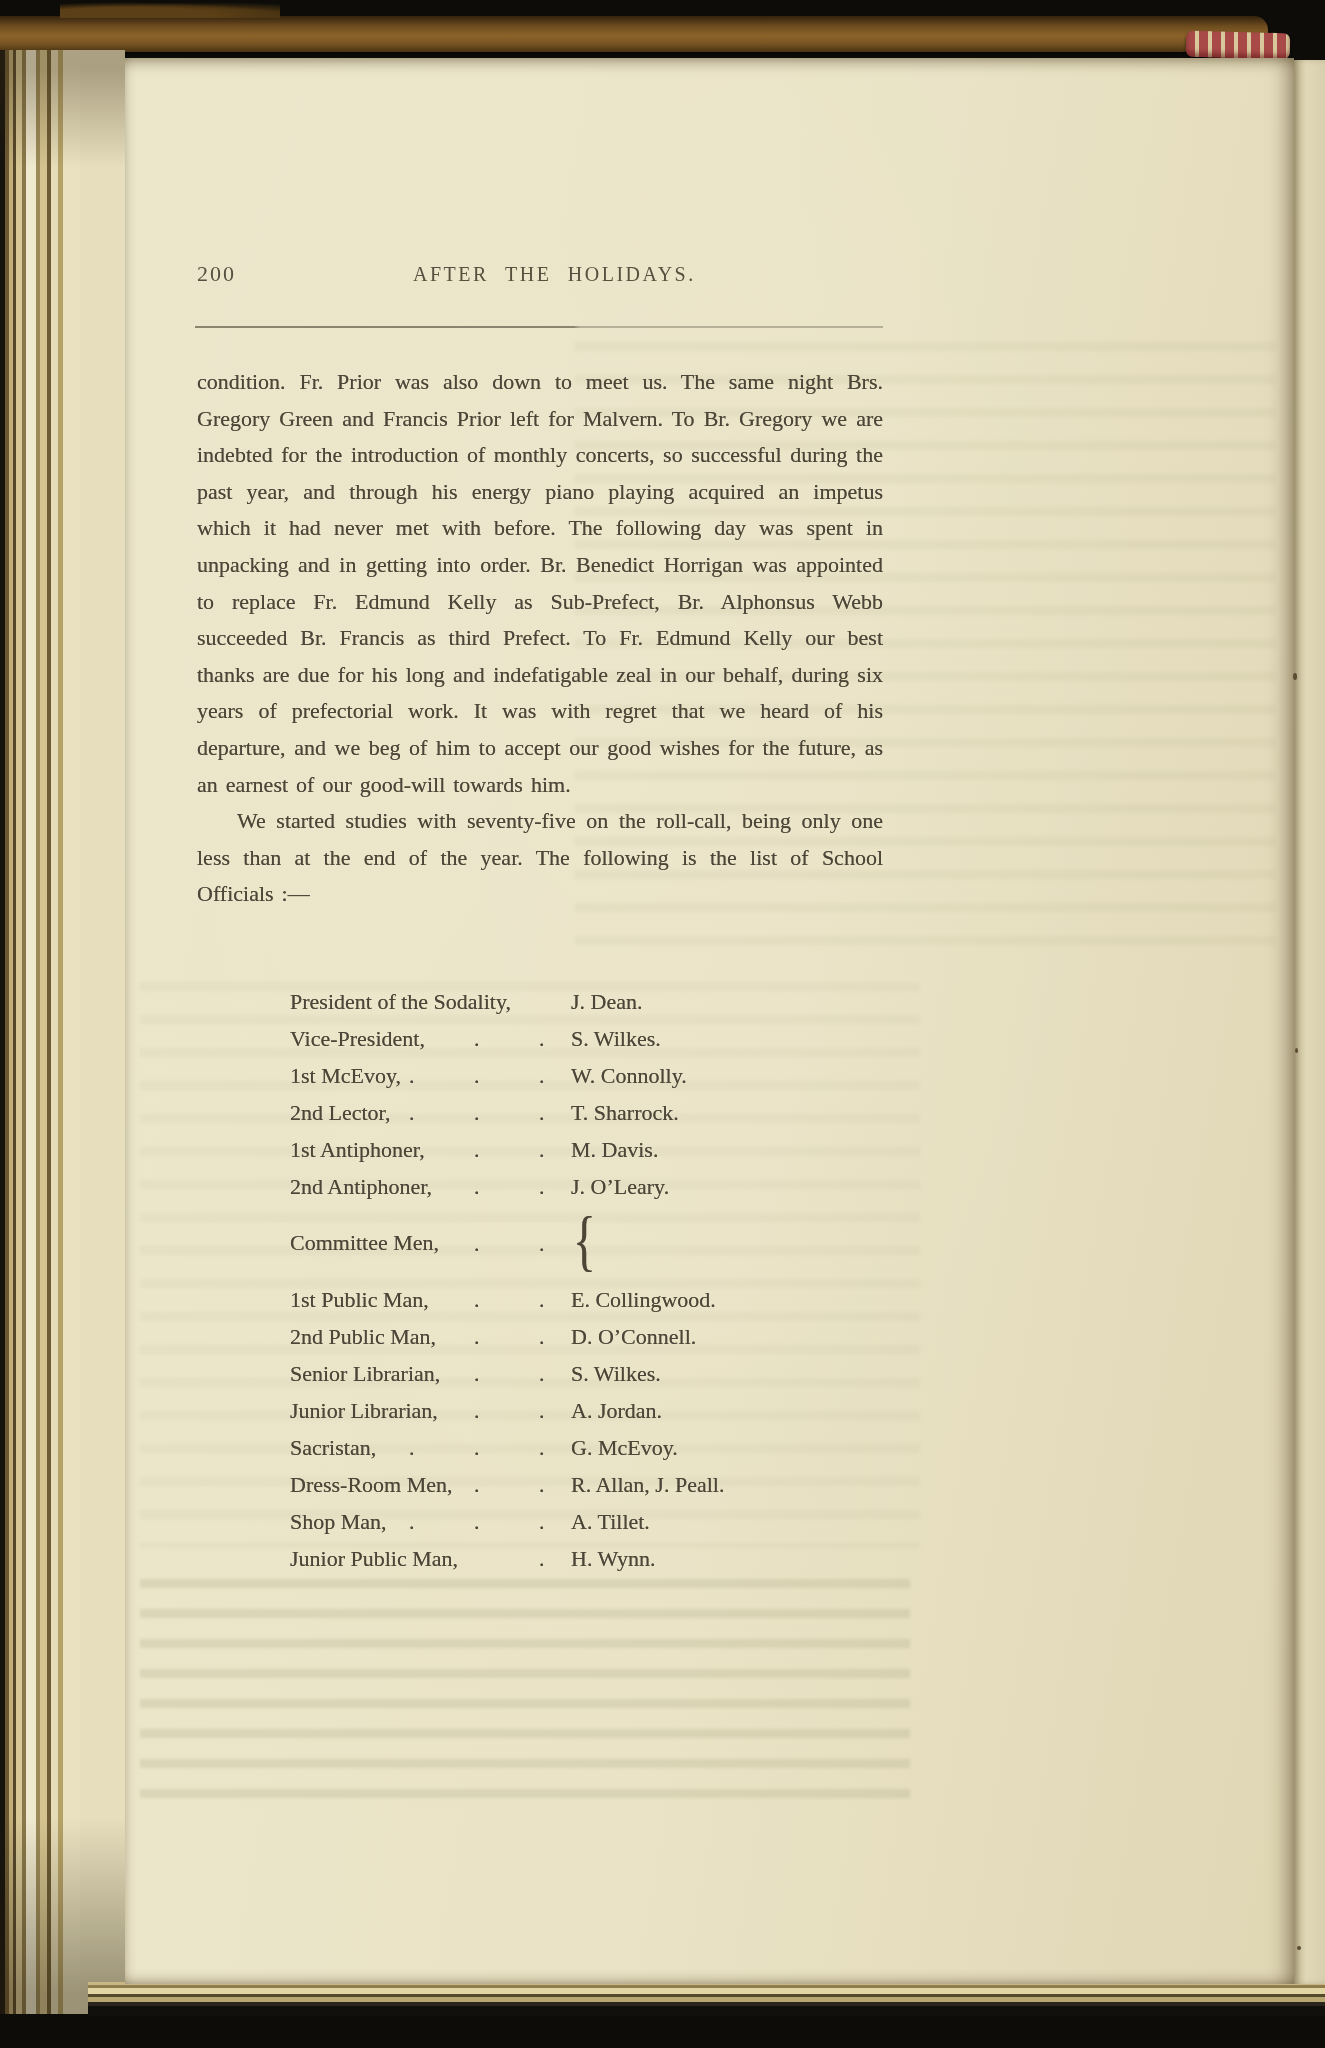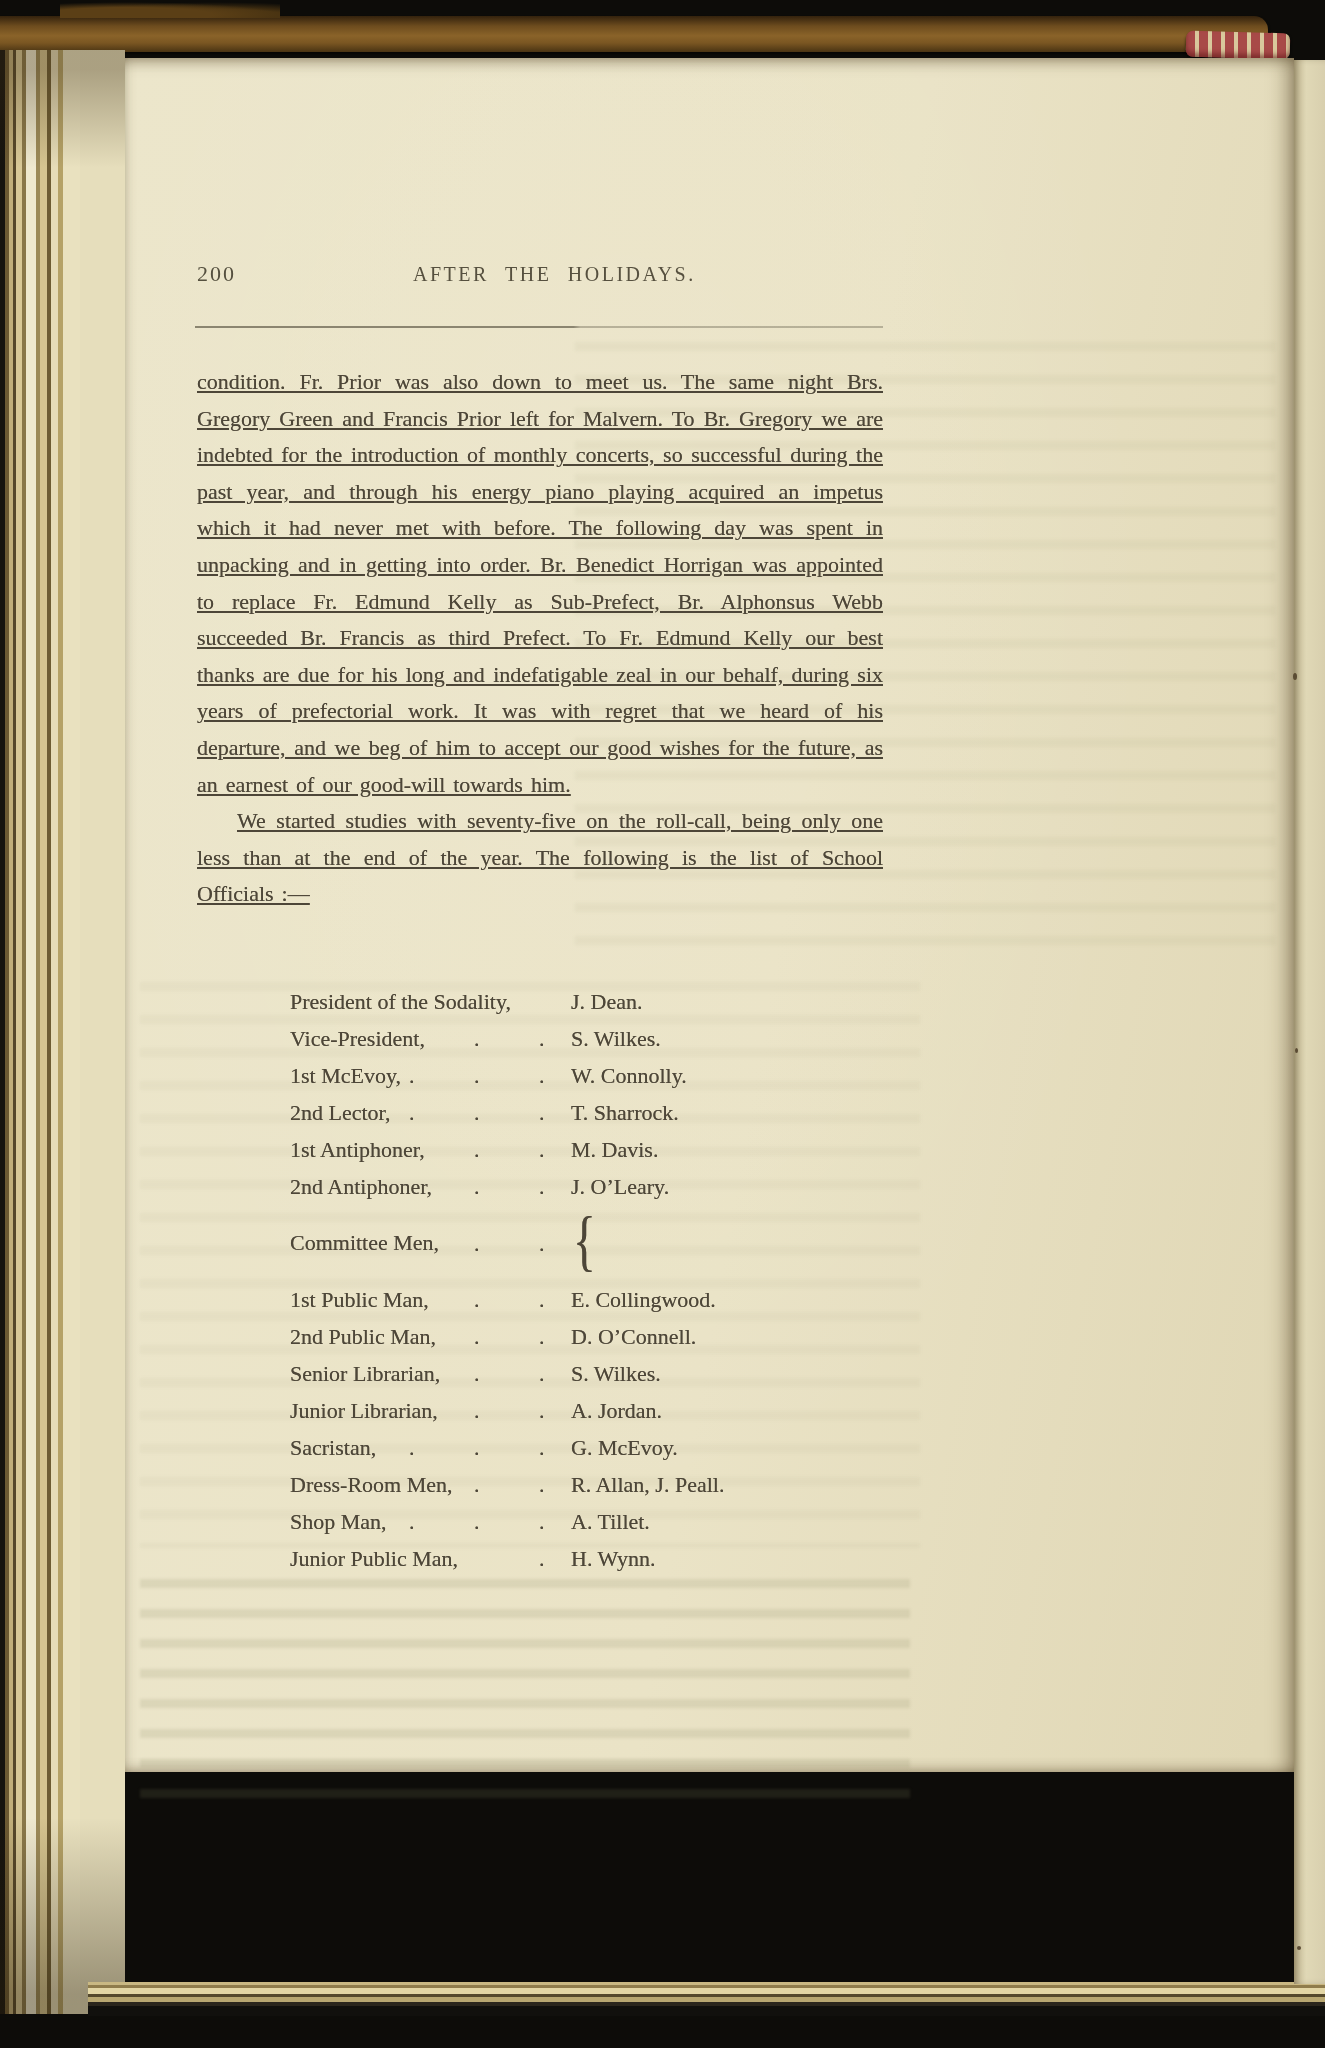--- a/index.html
+++ b/index.html
@@ -28,21 +28,21 @@
      background:linear-gradient(180deg,rgba(60,45,20,.35) 0 1%,transparent 6% 90%,rgba(40,30,12,.4) 99%);}
   
   .bottom-edges{position:absolute;left:88px;top:1982px;width:1237px;height:34px;
      background:linear-gradient(180deg,#c9b883 0 3px,#8f7c4c 3px 6px,#e3d6a5 6px 12px,
        #55492c 12px 15px,#b8a771 15px 20px,#2a251c 20px 24px,#11100d 24px 34px);}
   
   .right-page{position:absolute;left:1294px;top:60px;width:31px;height:1924px;
      background:linear-gradient(90deg,#cfc5a0 0,#e0d8b6 40%,#d8cfae 100%);
      box-shadow:inset 6px 0 9px -4px rgba(70,55,25,.55);}
   
-  .page{position:absolute;left:125px;top:58px;width:1169px;height:1714px;
+  .page{position:absolute;left:125px;top:58px;width:1169px;height:1926px;
      background:
        radial-gradient(ellipse at 42% 32%,rgba(255,255,255,.07),transparent 60%),
        linear-gradient(100deg,#ece6cb 0,#eae3c6 55%,#e0d7b5 97%);
      box-shadow:inset -16px 0 20px -10px rgba(70,52,22,.5),
                 inset 0 12px 16px -11px rgba(70,52,22,.55),
                 inset 0 -10px 14px -10px rgba(70,52,22,.45),
                 inset 8px 0 12px -8px rgba(90,72,40,.25);
      color:#4d4537;}
   
   .ghost{position:absolute;filter:blur(1.6px);pointer-events:none;}
@@ -55,21 +55,21 @@
   .speck{position:absolute;border-radius:50%;background:#5a4b33;}
   
   .pagenum{position:absolute;left:72px;top:203px;font-size:22px;letter-spacing:2px;color:#55503f;}
   .runtitle{position:absolute;left:288px;top:205px;font-size:20px;letter-spacing:2.5px;
             word-spacing:9px;color:#56503f;}
   .rule{position:absolute;left:70px;top:268px;width:688px;height:2px;
         background:linear-gradient(90deg,#8b8570 0 55%,rgba(139,133,112,.55) 56% 100%);}
   
   .bodytext{position:absolute;left:72px;top:306px;width:686px;}
   .bodytext p{margin:0;font-size:22px;line-height:36.6px;text-align:justify;
-              word-spacing:2.5px;color:#4d4638;text-shadow:0 0 .5px rgba(77,70,56,.7);text-decoration:underline;}
+              word-spacing:2.5px;color:#4d4638;text-shadow:0 0 .5px rgba(77,70,56,.7);}
   .bodytext p.indent{text-indent:40px;}
   
   .officials{position:absolute;left:143px;top:925px;width:700px;font-size:22px;color:#4d4638;
              text-shadow:0 0 .5px rgba(77,70,56,.7);margin-left:22px;}
   .off-row{position:relative;height:37px;}
   .off-row.tall{height:76px;}
   .off-label{position:absolute;left:0;top:0;line-height:37px;white-space:nowrap;}
   .off-row.tall .off-label{line-height:76px;}
   .off-dot{position:absolute;top:0;line-height:37px;}
   .off-row.tall .off-dot{top:50%;margin-top:-18px;}

